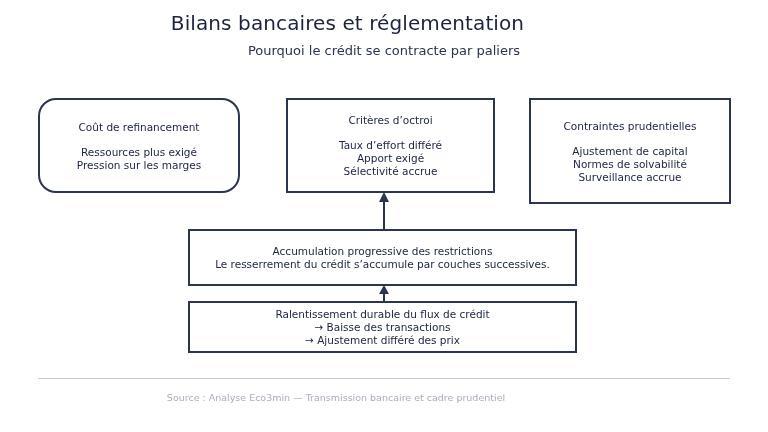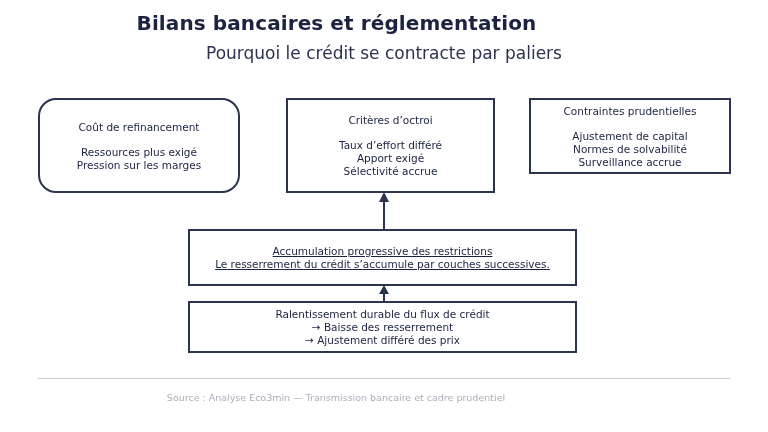--- a/index.html
+++ b/index.html
@@ -25,31 +25,32 @@
   }
 
   
   .title {
     position: absolute;
     left: 0;
     top: 11px;
     width: 673px;
     text-align: center;
     font-size: 20px;
-    font-weight: bold;
+    font-weight: normal;
     color: #1b2341;
     letter-spacing: 0.1px;
+    padding-left: 11px;
   }
   .subtitle {
     position: absolute;
     left: 0;
     top: 43px;
     width: 768px;
     text-align: center;
-    font-size: 17px;
+    font-size: 13px;
     font-weight: normal;
     color: #2b3350;
   }
 
   
   .box {
     position: absolute;
     box-sizing: border-box;
     border: 2px solid #2b3550;
     background: #ffffff;
@@ -69,24 +70,24 @@
     font-size: 10.5px;
     color: #1b2341;
     line-height: 13px;
     white-space: pre-line;
     margin-top: 12px;
   }
 
   
   #box-refinancing { left: 38px;  top: 98px;  width: 202px; height: 95px; border-radius: 18px; }
   #box-criteria    { left: 286px; top: 98px;  width: 209px; height: 95px; }
-  #box-prudential  { left: 529px; top: 98px;  width: 202px; height: 76px; }
+  #box-prudential  { left: 529px; top: 98px;  width: 202px; height: 106px; }
 
   
-  #box-accumulation { left: 188px; top: 229px; width: 389px; height: 57px; text-decoration: underline; }
+  #box-accumulation { left: 188px; top: 229px; width: 389px; height: 57px; }
   #box-slowdown     { left: 188px; top: 301px; width: 389px; height: 52px; }
 
   #box-accumulation .box-body,
   #box-slowdown .box-body {
     margin-top: 0;
   }
 
   
   .connector {
     position: absolute;
@@ -159,20 +160,20 @@
 
   <div class="connector" id="connector-slowdown-to-accumulation">
     <svg width="22" height="17" viewBox="0 0 22 17">
       <line x1="11" y1="17" x2="11" y2="7" stroke="#2b3550" stroke-width="2"></line>
       <polygon points="11,0 6,9 16,9" fill="#2b3550"></polygon>
     </svg>
   </div>
 
   <div class="box" id="box-slowdown">
     <div class="box-body">Ralentissement durable du flux de crédit
-→ Baisse des resserrement
+→ Baisse des transactions
 → Ajustement différé des prix</div>
   </div>
 
   <div class="divider"></div>
   <div class="source">Source : Analyse Eco3min — Transmission bancaire et cadre prudentiel</div>
 
 </div>
 
 </body></html>

